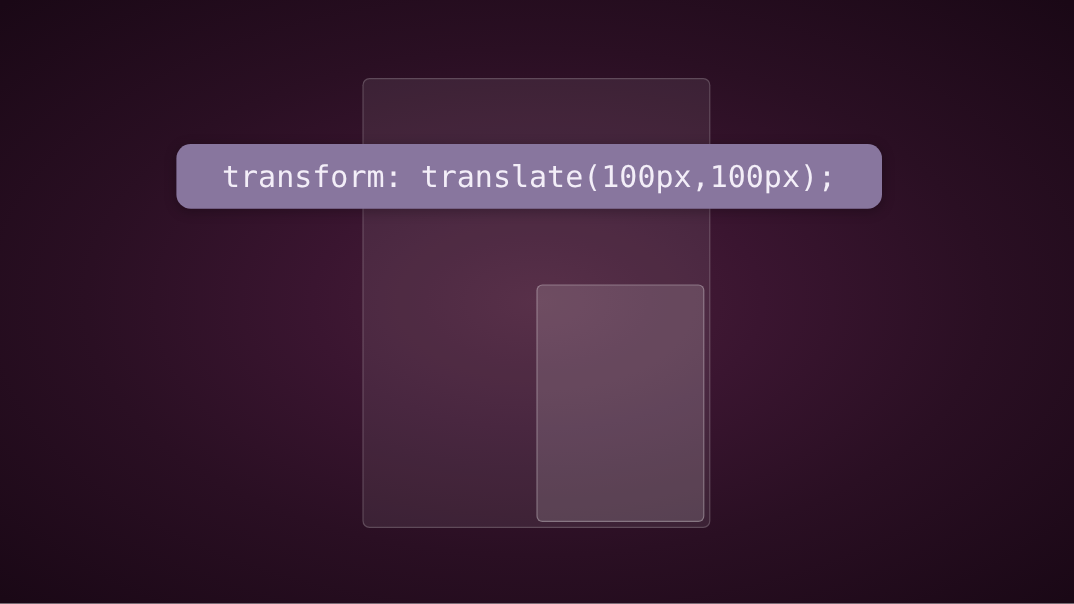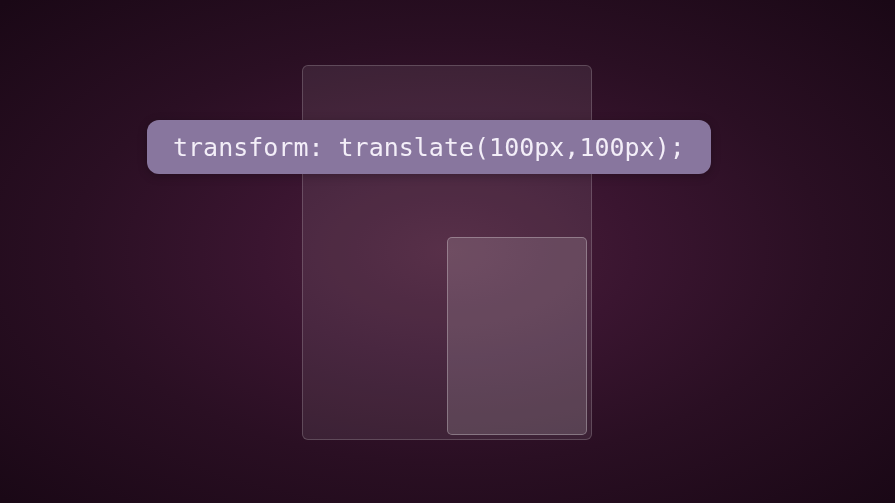--- a/index.html
+++ b/index.html
@@ -25,21 +25,21 @@
     left:447px; top:237px;
     width:140px; height:198px;
     background: rgba(255,255,255,0.14);
     border:1px solid rgba(255,255,255,0.28);
     border-radius:5px;
   }
   .codebar {
     position:absolute;
     left:147px; top:120px;
     height:54px;
-    padding:0 26px;
+    padding:0 38px;
     display:flex; align-items:center;
     background:#88769e;
     border-radius:12px;
     color:#f3eef8;
     font-size:25px;
     letter-spacing:0;
     white-space:pre;
     box-shadow:0 2px 10px rgba(0,0,0,0.25);
   }
 </style>

